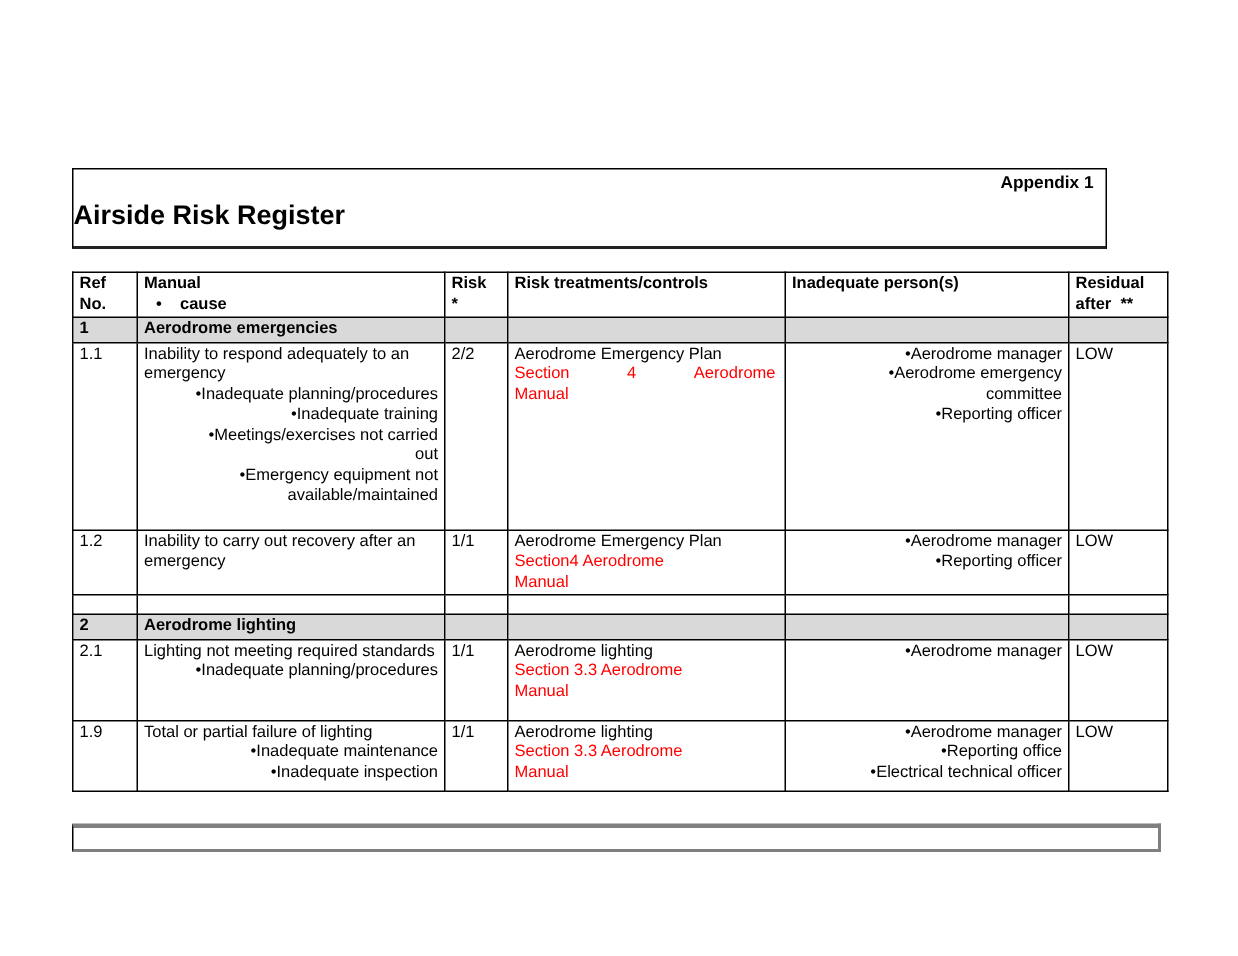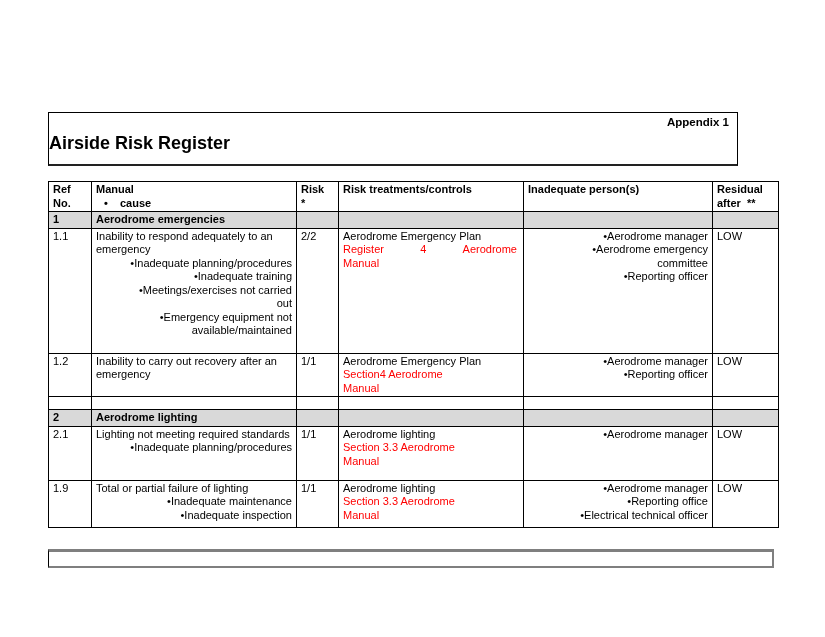--- a/index.html
+++ b/index.html
@@ -147,21 +147,21 @@
         <li>Inadequate planning/procedures</li>
         <li>Inadequate training</li>
         <li>Meetings/exercises not carried out</li>
         <li>Emergency equipment not available/maintained</li>
       </ul>
     </td>
     <td class="risk-val">2/2</td>
     <td>
       <div>Aerodrome Emergency Plan</div>
       <div class="red just-line">
-        <span>Register</span>
+        <span>Section</span>
         <span>4</span>
         <span>Aerodrome</span>
       </div>
       <div class="red">Manual</div>
     </td>
     <td>
       <ul class="bullets bullets-resp">
         <li>Aerodrome manager</li>
         <li>Aerodrome emergency committee</li>
         <li>Reporting officer</li>

